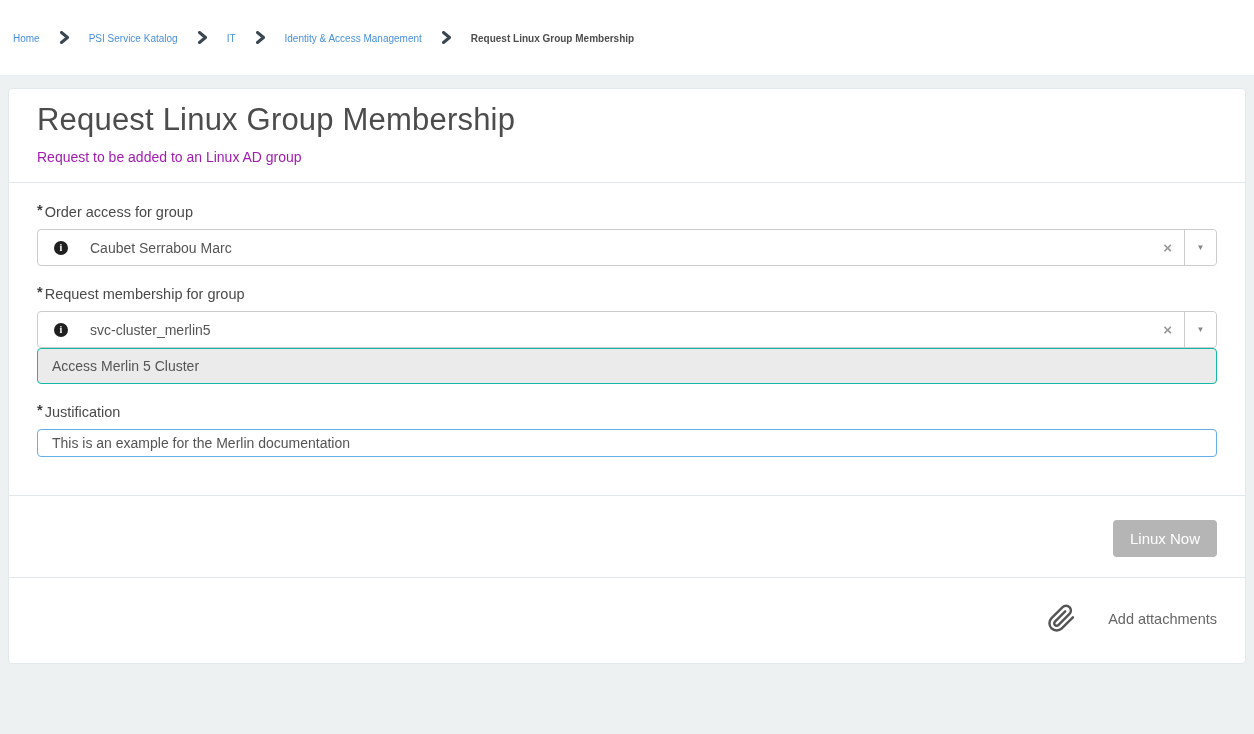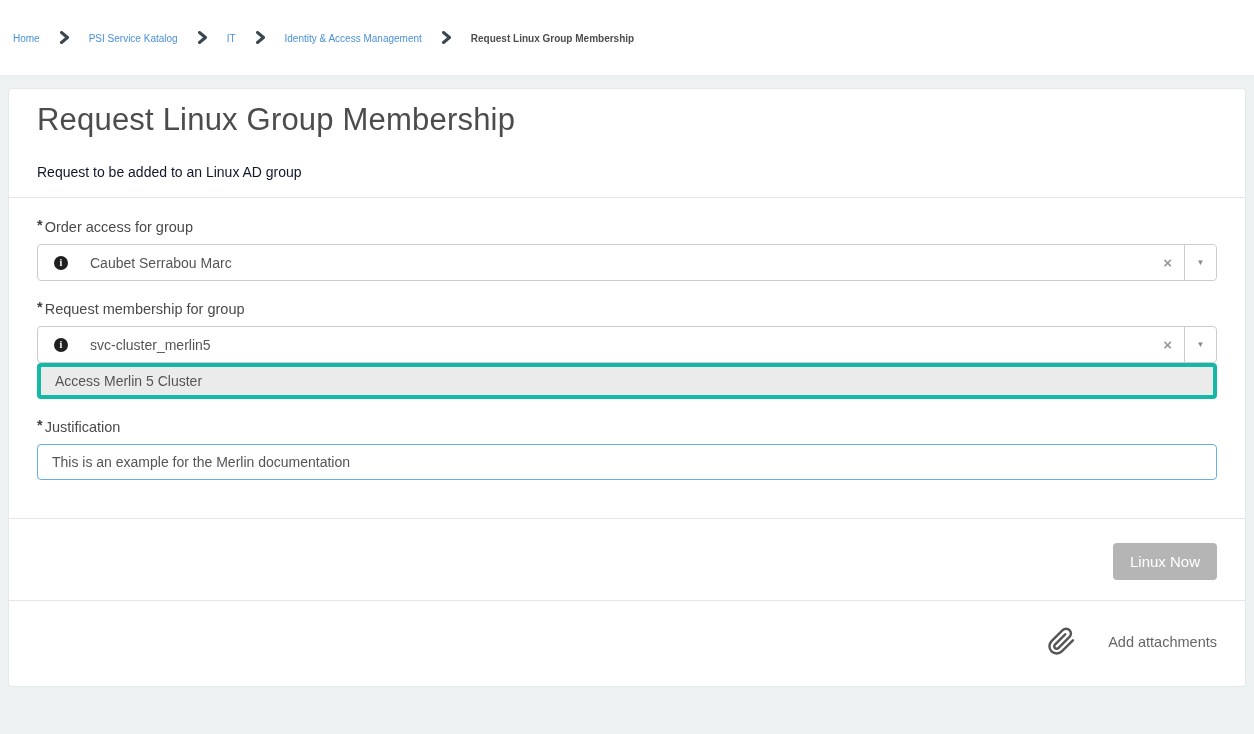--- a/index.html
+++ b/index.html
@@ -50,23 +50,23 @@
   }
   .card-header { padding: 13px 28px 17px 28px; }
   .page-title {
     font-size: 31px;
     font-weight: 400;
     color: #4c4c4c;
     margin: 0;
     letter-spacing: 0.2px;
   }
   .page-subtitle {
-    margin-top: 26px;
-    font-size: 14px;
-    color: #0f172a;
+    margin-top: 11px;
+    font-size: 14px;
+    color: #a21caf;
   }
 
   
   .form-section {
     border-top: 1px solid #e2e7ea;
     padding: 21px 28px 38px 28px;
   }
   .field-label {
     font-size: 14.5px;
     color: #4a4a4a;
@@ -132,32 +132,32 @@
     justify-content: center;
     color: #888888;
     font-size: 8px;
     cursor: pointer;
     background: #ffffff;
   }
 
   .readonly-field {
     height: 36px;
     background: #ebebeb;
-    border: 4px solid #14b8a6;
+    border: 1px solid #14b8a6;
     border-radius: 4px;
     display: flex;
     align-items: center;
     padding: 0 14px;
     font-size: 14px;
     color: #555555;
   }
 
   .text-input {
     width: 100%;
-    height: 36px;
+    height: 28px;
     border: 1px solid #66afe9;
     border-radius: 4px;
     padding: 0 14px;
     font-size: 14px;
     color: #555555;
     font-family: "Liberation Sans", sans-serif;
     outline: none;
     background: #ffffff;
   }
 

